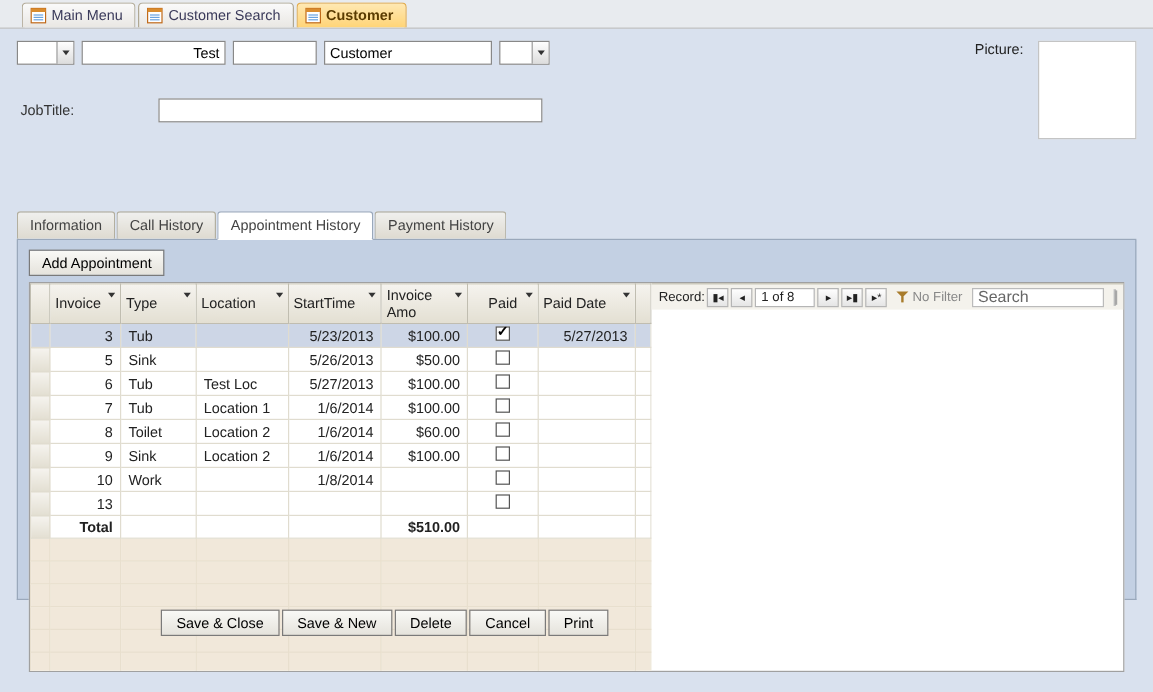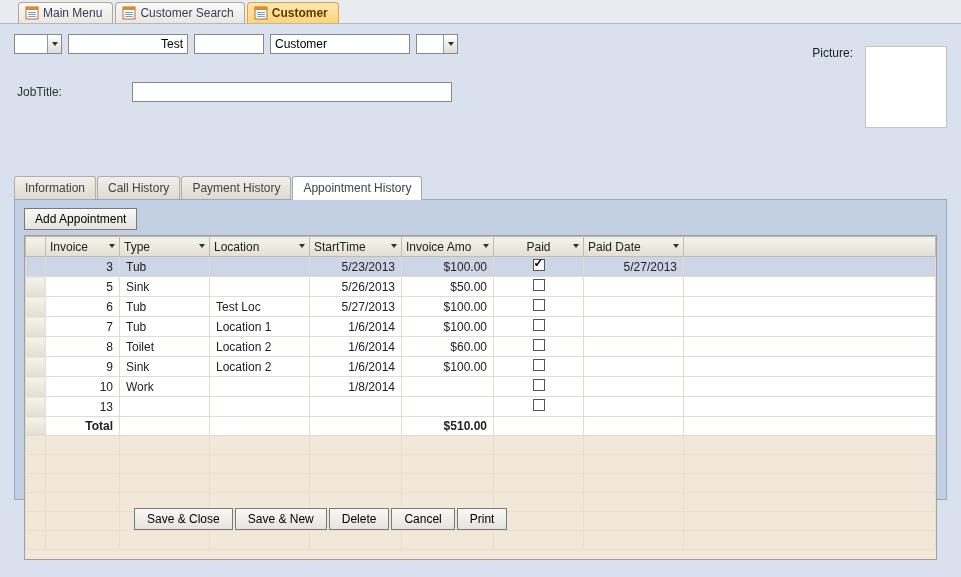--- a/index.html
+++ b/index.html
@@ -15,21 +15,21 @@
   
   .form-canvas{background:#d9e1ee;padding:10px 14px;height:calc(100% - 24px);}
   .header-area{position:relative;height:70px;}
   .name-row{display:flex;align-items:center;gap:6px;}
   .mini-combo{width:48px;height:20px;background:#fff;border:1px solid #888;display:flex;justify-content:flex-end;align-items:center;}
   .mini-combo .dd-btn{width:14px;height:18px;border-left:1px solid #999;background:linear-gradient(#fefefe,#ddd);display:flex;align-items:center;justify-content:center;}
   .dd-arrow{width:0;height:0;border-left:3px solid transparent;border-right:3px solid transparent;border-top:4px solid #333;}
   .tb{height:20px;border:1px solid #888;background:#fff;padding:0 4px;font-size:12px;font-family:inherit;}
   .jobtitle-row{display:flex;align-items:center;gap:10px;margin-top:28px;}
   .jt-label{color:#333;padding-left:3px;}
-  .picture-box{position:absolute;top:12px;right:0;display:flex;align-items:flex-start;gap:12px;}
+  .picture-box{position:absolute;top:0;right:0;display:flex;align-items:flex-start;gap:12px;}
   .pic-label{padding-top:0;}
   .pic-frame{width:82px;height:82px;background:#fff;border:1px solid #c4c4c4;}
   
   .subtabs{display:flex;margin-top:28px;border-bottom:1px solid #9aa8bb;}
   .subtab{padding:4px 10px;background:linear-gradient(#f0f0ee,#dedad0);border:1px solid #b3af9f;border-bottom:none;margin-right:1px;border-radius:3px 3px 0 0;color:#434343;cursor:pointer;margin-top:44px;}
   .subtab.active{background:#fff;border-color:#9aa8bb;border-bottom:1px solid #fff;position:relative;z-index:1;margin-bottom:-1px;}
   
   .tab-body{background:#c3d0e3;border:1px solid #9aa8bb;border-top:none;padding:8px 9px 4px 9px;height:300px;}
   .add-btn{height:22px;background:linear-gradient(#f9f9f6,#e5e3dc);border:1px solid #7a7a7a;padding:0 10px;font-size:12px;cursor:pointer;margin-bottom:5px;}
   .grid-wrap{background:#fff;border:1px solid #a0a0a0;height:325px;display:flex;flex-direction:row;}
@@ -122,22 +122,22 @@
       </div>
       <div class="picture-box">
         <span class="pic-label">Picture:</span>
         <div class="pic-frame"></div>
       </div>
     </div>
 
     <div class="subtabs">
       <div class="subtab">Information</div>
       <div class="subtab">Call History</div>
+      <div class="subtab active">Appointment History</div>
       <div class="subtab">Payment History</div>
-      <div class="subtab active">Appointment History</div>
     </div>
 
     <div class="tab-body">
       <button class="add-btn">Add Appointment</button>
 
       <div class="grid-wrap">
         <div class="grid-scroll">
         <table class="grid">
           <thead>
             <tr>
@@ -328,20 +328,37 @@
                   <td></td>
                   <td></td>
                   <td></td>
                   <td></td>
                   <td></td>
                   <td></td>
                 </tr>
               </tbody>
         </table>
         </div>
+        <div class="recnav">
+          <span>Record:</span>
+          <span class="rbtn">▮◂</span>
+          <span class="rbtn">◂</span>
+          <span class="rec-count">1 of 8</span>
+          <span class="rbtn">▸</span>
+          <span class="rbtn">▸▮</span>
+          <span class="rbtn">▸*</span>
+          <span class="filter-btn">
+              <span class="funnel"></span>
+              <span>No Filter</span>
+            </span>
+          <input class="search-box" value="Search" style="">
+          <div class="hscroll">
+              <div class="hscroll-thumb"></div>
+            </div>
+        </div>
       </div>
     </div>
 
     <div class="btn-row">
       <button class="btn">Save &amp; Close</button>
       <button class="btn">Save &amp; New</button>
       <button class="btn">Delete</button>
       <button class="btn">Cancel</button>
       <button class="btn">Print</button>
     </div>

